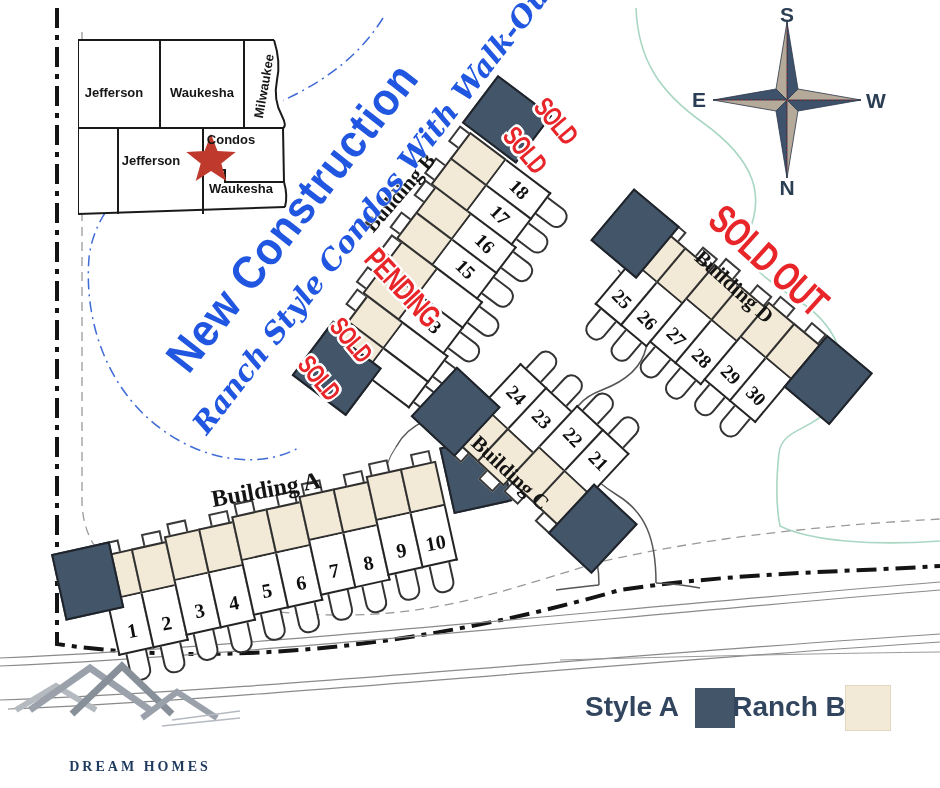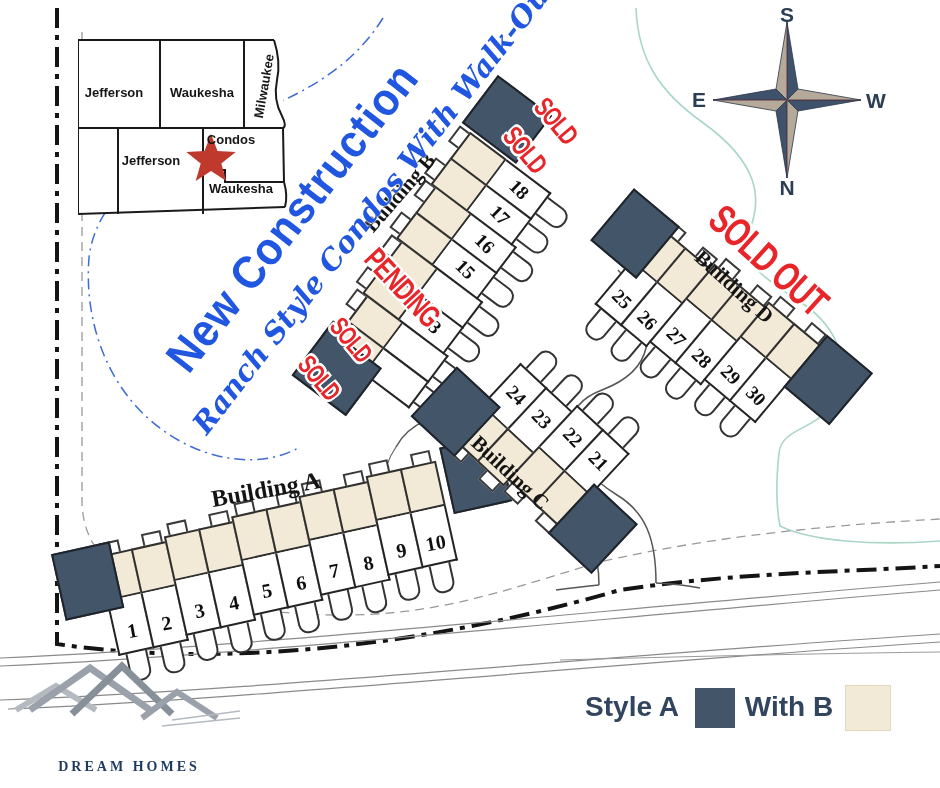--- a/index.html
+++ b/index.html
@@ -61,21 +61,21 @@
                font:700 28px "Liberation Sans",sans-serif;color:#32455e;
                transform:translate(-50%,-50%);}
   .swatch{position:absolute;z-index:7;}
   .swatch-a{left:695px;top:688px;width:40px;height:40px;background:#425569;}
   .swatch-b{left:845px;top:685px;width:44px;height:44px;background:#f2e9d6;border:1px solid #e2d8c0;}
   
   #roofs{position:absolute;left:12px;top:652px;z-index:7;}
   .logo-name{position:absolute;left:118px;top:741px;z-index:7;white-space:nowrap;
              font:700 29px "Liberation Serif",serif;letter-spacing:.5px;color:#2e5fa3;
              transform:translate(-50%,-50%);}
-  .logo-tag{position:absolute;left:129px;top:767px;z-index:7;white-space:nowrap;
+  .logo-tag{position:absolute;left:140px;top:767px;z-index:7;white-space:nowrap;
             font:600 14px "Liberation Serif",serif;letter-spacing:3px;color:#1f3a5f;
             transform:translate(-50%,-50%);}
 </style>
 </head>
 <body>
 
 <div class="stage">
 
   <svg id="bg" width="940" height="788" viewBox="0 0 940 788">
 
@@ -160,21 +160,21 @@
   <div class="status" style="left:556px;top:121px;--r:50deg;font-size:25px">SOLD</div>
   <div class="status" style="left:525px;top:150px;--r:50deg;font-size:25px">SOLD</div>
   <div class="status" style="left:402px;top:288px;--r:47deg;font-size:28px">PENDING</div>
   <div class="status" style="left:351px;top:340px;--r:50deg;font-size:24px">SOLD</div>
   <div class="status" style="left:319px;top:378px;--r:50deg;font-size:24px">SOLD</div>
   <div class="status" style="left:768px;top:261px;--r:42deg;font-size:37px">SOLD OUT</div>
 
 
   <div class="legend-text" style="left:632px;top:707px">Style A</div>
   <div class="swatch swatch-a"></div>
-  <div class="legend-text" style="left:789px;top:707px">With B</div>
+  <div class="legend-text" style="left:789px;top:707px">Ranch B</div>
   <div class="swatch swatch-b"></div>
 
   <svg id="roofs" width="230" height="80" viewBox="0 0 230 80">
     <polyline points="4,58 44,34 84,58" fill="none" stroke="#b5bac1" stroke-width="6"></polyline>
     <polyline points="18,58 78,16 138,58" fill="none" stroke="#9aa1aa" stroke-width="7"></polyline>
     <polyline points="60,62 110,14 160,62" fill="none" stroke="#878f99" stroke-width="7"></polyline>
     <polyline points="130,66 165,40 205,66" fill="none" stroke="#9aa1aa" stroke-width="6"></polyline>
     <path d="M160,68 L228,59 M150,74 L228,66" fill="none" stroke="#b5bac1" stroke-width="1.5"></path>
   </svg>
   <div class="logo-tag">DREAM HOMES</div>

